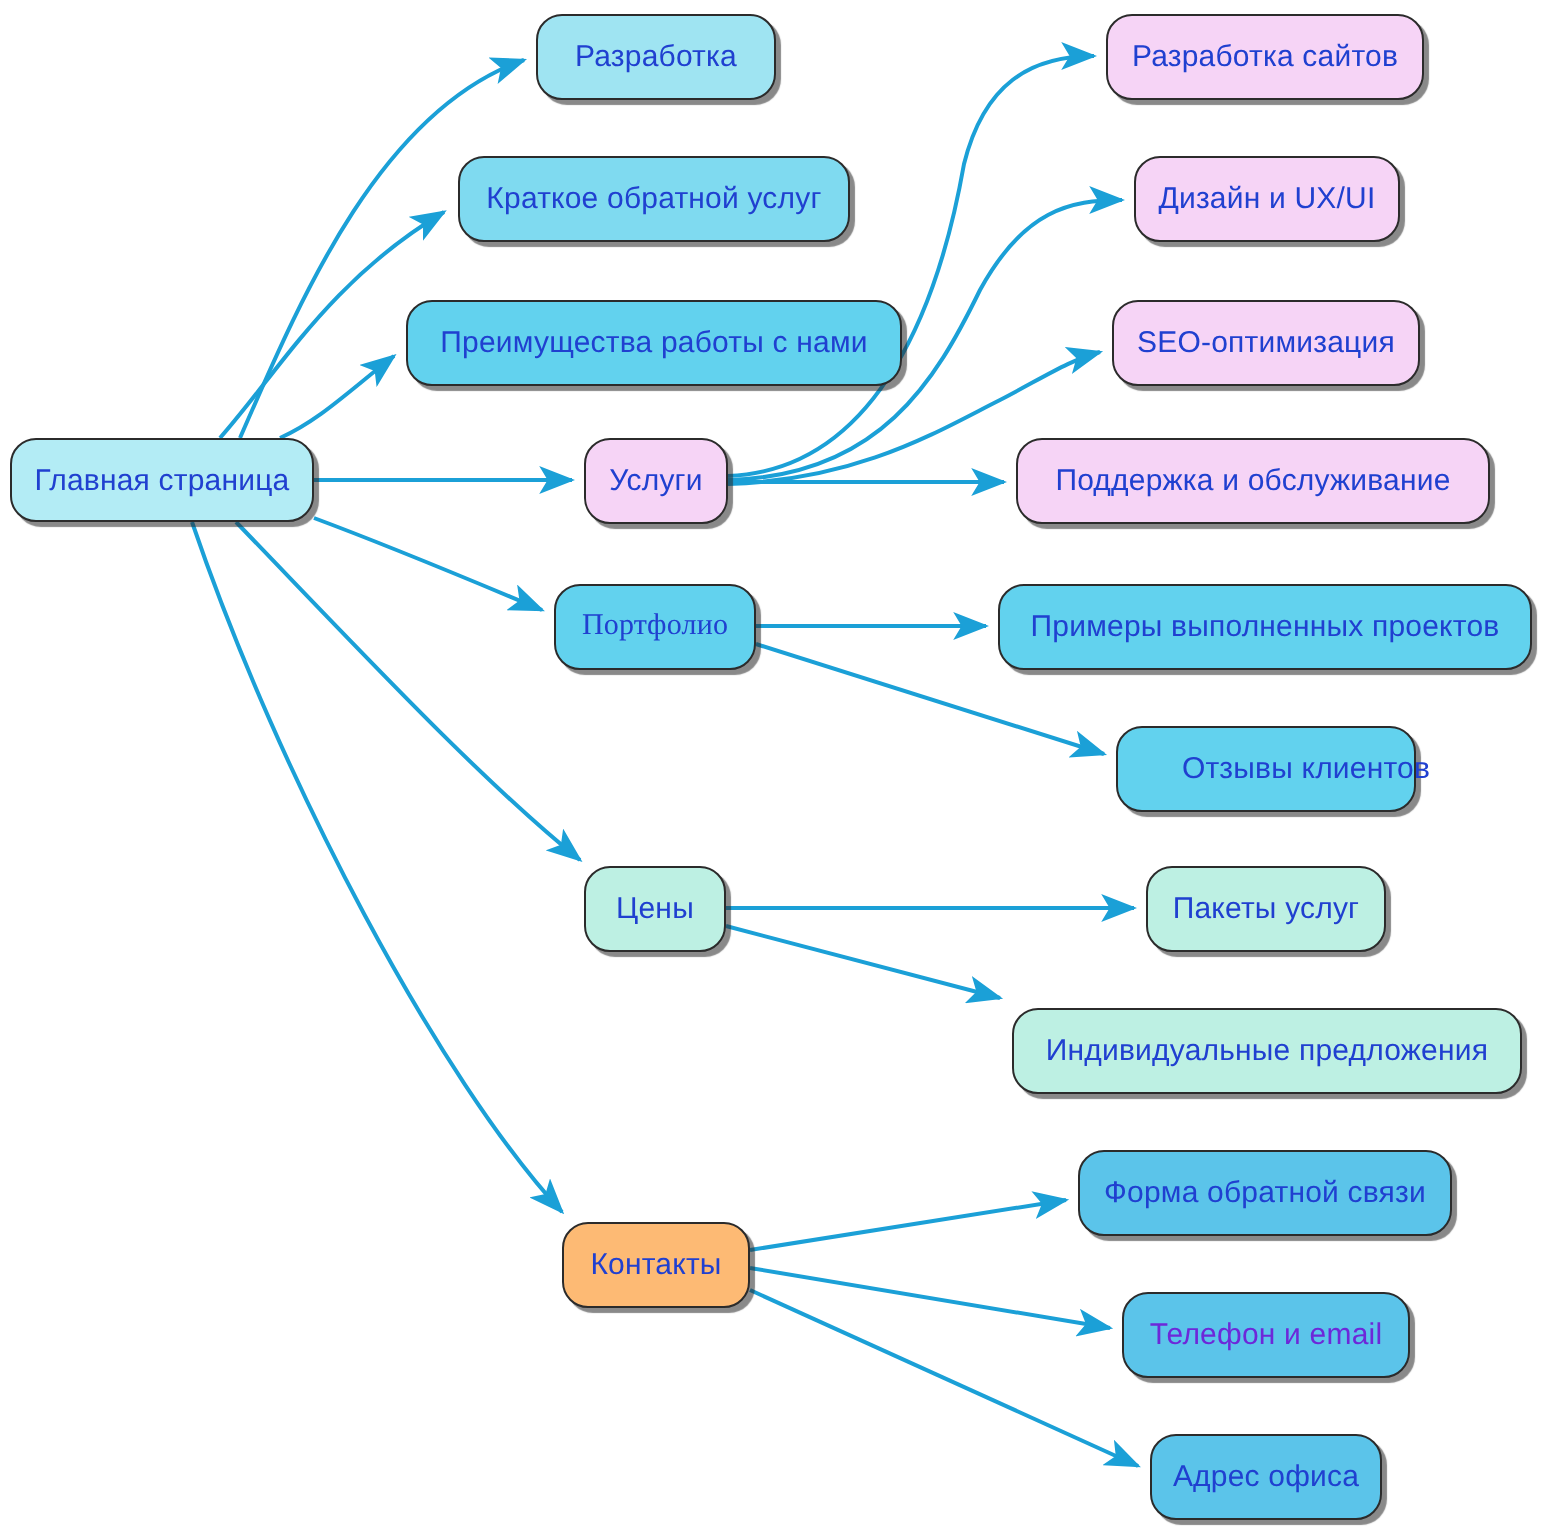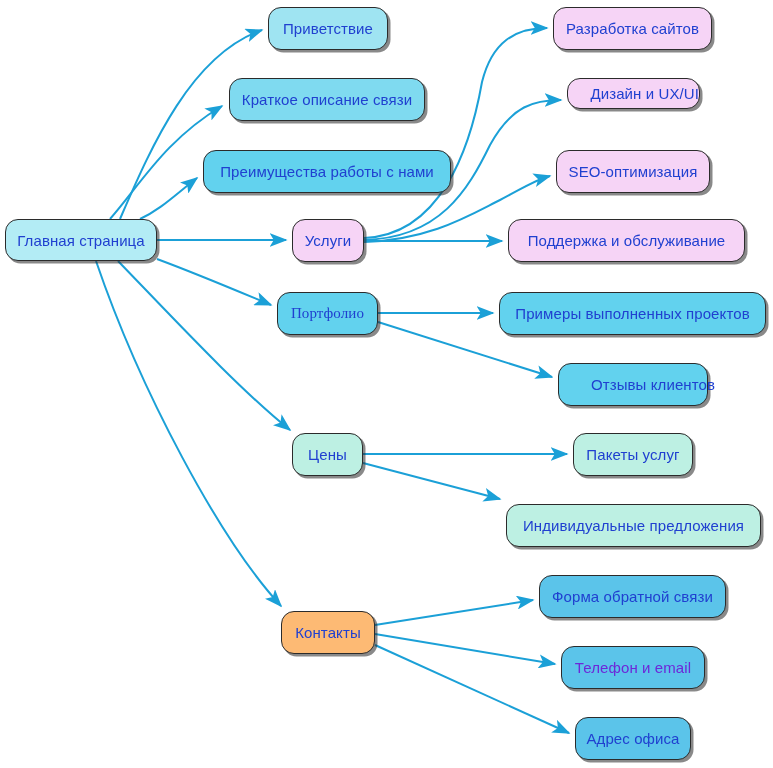--- a/index.html
+++ b/index.html
@@ -90,35 +90,35 @@
       <path d="M 375,634 L 555,664"></path>
 
       <path d="M 375,645 L 569,733"></path>
     </g>
   </svg>
 
   <div class="node" style="left: 5px; top: 219px; width: 152px; height: 42px; background: rgb(179, 236, 245); color: rgb(32, 64, 208); border-color: rgb(43, 43, 43);">
     <span class="node-label">Главная страница</span>
   </div>
   <div class="node" style="left: 268px; top: 7px; width: 120px; height: 43px; background: rgb(159, 228, 242); color: rgb(32, 64, 208); border-color: rgb(43, 43, 43);">
-    <span class="node-label">Приветствие</span>
+    <span class="node-label">Разработка</span>
   </div>
   <div class="node" style="left: 229px; top: 78px; width: 196px; height: 43px; background: rgb(127, 218, 240); color: rgb(32, 64, 208); border-color: rgb(43, 43, 43);">
-    <span class="node-label">Краткое описание связи</span>
+    <span class="node-label">Краткое обратной услуг</span>
   </div>
   <div class="node" style="left: 203px; top: 150px; width: 248px; height: 43px; background: rgb(98, 210, 238); color: rgb(32, 64, 208); border-color: rgb(43, 43, 43);">
     <span class="node-label">Преимущества работы с нами</span>
   </div>
   <div class="node" style="left: 292px; top: 219px; width: 72px; height: 43px; background: rgb(246, 212, 246); color: rgb(32, 64, 208); border-color: rgb(43, 43, 43);">
     <span class="node-label">Услуги</span>
   </div>
   <div class="node" style="left: 553px; top: 7px; width: 159px; height: 43px; background: rgb(246, 212, 246); color: rgb(32, 64, 208); border-color: rgb(43, 43, 43);">
     <span class="node-label">Разработка сайтов</span>
   </div>
-  <div class="node" style="left: 567px; top: 78px; width: 133px; height: 31px; background: rgb(246, 212, 246); color: rgb(32, 64, 208); border-color: rgb(43, 43, 43); justify-content: flex-end;">
+  <div class="node" style="left: 567px; top: 78px; width: 133px; height: 43px; background: rgb(246, 212, 246); color: rgb(32, 64, 208); border-color: rgb(43, 43, 43);">
     <span class="node-label">Дизайн и UX/UI</span>
   </div>
   <div class="node" style="left: 556px; top: 150px; width: 154px; height: 43px; background: rgb(246, 212, 246); color: rgb(32, 64, 208); border-color: rgb(43, 43, 43);">
     <span class="node-label">SEO-оптимизация</span>
   </div>
   <div class="node" style="left: 508px; top: 219px; width: 237px; height: 43px; background: rgb(246, 212, 246); color: rgb(32, 64, 208); border-color: rgb(43, 43, 43);">
     <span class="node-label">Поддержка и обслуживание</span>
   </div>
   <div class="node" style="left: 277px; top: 292px; width: 101px; height: 43px; background: rgb(98, 210, 238); color: rgb(32, 64, 208); border-color: rgb(43, 43, 43); font-family: Liberation Serif, serif;">
     <span class="node-label">Портфолио</span>

